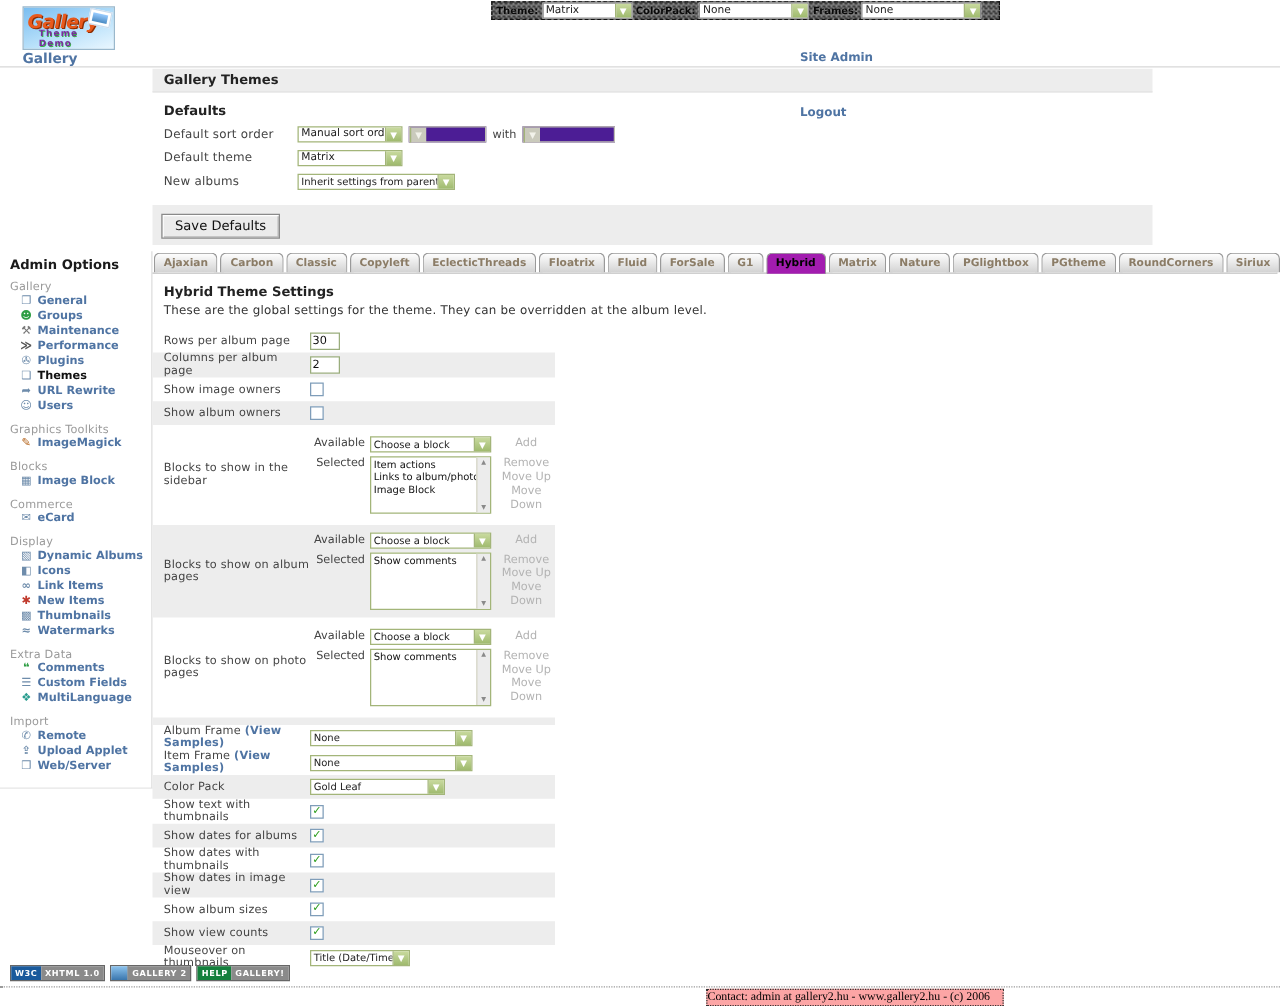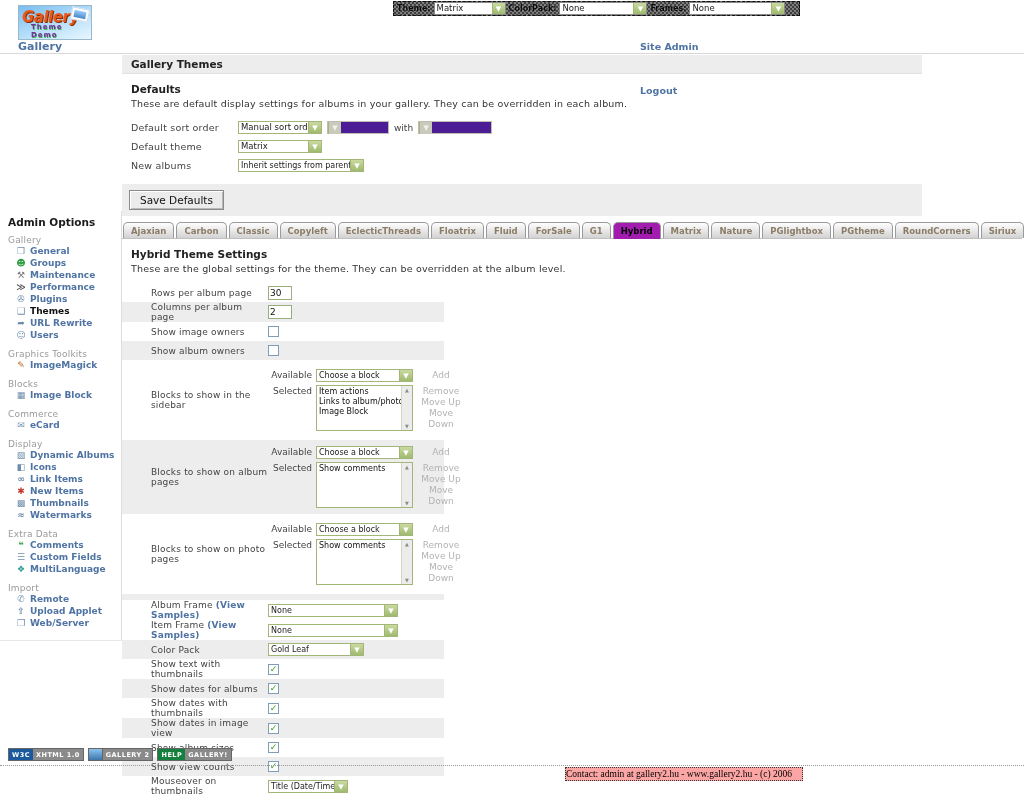--- a/index.html
+++ b/index.html
@@ -76,21 +76,21 @@
     border-bottom:1px solid #c0c0c0;padding-left:1px;}
   .tab{font-size:8.5px;font-weight:bold;color:#8b7c66;white-space:nowrap;cursor:pointer;
     background:linear-gradient(#fefefe,#d2d2d2);border:1px solid #9a9a9a;border-bottom:none;
     border-radius:5px 5px 0 0;padding:3px 7px 2px;margin-right:2px;}
   .tab.active{background:#a21caf;color:#000;margin-bottom:-1px;padding-bottom:3px;}
 
   
   .ts-row{display:flex;align-items:center;min-height:19px;width:322px;box-sizing:border-box;
     padding-left:9px;}
   .ts-row.shaded{background:#ededed;}
-  .ts-label{width:117px;flex:0 0 117px;font-size:9px;color:#444;letter-spacing:.02em;margin-left:20px;}
+  .ts-label{width:117px;flex:0 0 117px;font-size:9px;color:#444;letter-spacing:.02em;}
   .vs-link{color:#4f74a3;font-weight:bold;cursor:pointer;}
   .g-input{width:20px;height:12px;border:1px solid #9aad7d;font-size:9px;padding:0 1px;
     font-family:inherit;color:#111;}
   .g-check{width:11px;height:11px;box-sizing:border-box;border:1px solid #7f9db9;background:#fff;
     display:inline-flex;align-items:center;justify-content:center;
     font-size:9px;line-height:9px;font-weight:bold;color:#2e9e1e;cursor:pointer;}
   .ts-row.blocks{padding:6px 0 6px 9px;margin:3px 0;}
   .ts-row.blocks .ts-label{white-space:normal;}
   .blocks-grid{display:grid;grid-template-columns:44px 97px 48px;column-gap:4px;row-gap:3px;
     align-items:start;}
@@ -99,21 +99,21 @@
   .b-actions{text-align:center;font-size:9px;color:#b3b3b3;line-height:11px;align-self:center;}
   .g-list{display:flex;border:1px solid #a3b579;background:#fff;height:46px;box-sizing:border-box;}
   .g-list-items{flex:1;overflow:hidden;padding:1px 0 0 2px;}
   .g-list-item{font-size:8px;line-height:10px;white-space:nowrap;color:#111;cursor:pointer;}
   .g-scroll{width:10px;flex:0 0 10px;background:#ececec;border-left:1px solid #d5d5c5;
     display:flex;flex-direction:column;justify-content:space-between;align-items:center;padding:1px 0;}
   .g-scroll-arrow{font-size:5px;color:#8a8a8a;line-height:6px;cursor:pointer;}
   .ts-spacer{height:6px;width:322px;}
 
   
-  .footer{position:absolute;top:745px;left:0;width:1000px;height:36px;}
+  .footer{position:absolute;top:769px;left:0;width:1000px;height:36px;}
   .badges{position:absolute;left:8px;top:3px;display:flex;gap:4px;}
   .badge{display:flex;border:1px solid #666;height:11px;box-sizing:content-box;cursor:pointer;}
   .badge-part{font-size:6.5px;font-weight:bold;color:#fff;padding:2px 3px 0;letter-spacing:.5px;
     line-height:8px;white-space:nowrap;}
   .badge-part.gray{background:#8a8a8a;}
   .badge-icon{width:13px;background:linear-gradient(#8cc3ee,#3a76ad);border-right:1px solid #666;}
   .footer-rule{position:absolute;top:20px;left:0;width:1024px;border-top:1px dotted #9a9a9a;}
   .contact-bar{position:absolute;left:565px;top:22px;width:236px;height:12px;background:#fca5a5;
     border:1px dotted #333;font-family:"Liberation Serif","DejaVu Serif",serif;font-size:9.5px;
     line-height:12px;text-align:left;color:#000;}
@@ -271,21 +271,20 @@
             <span class="sb-text">Web/Server</span>
           </div>
         </div>
       </div>
   </div>
 
   <div class="main">
     <div class="page-title-bar">Gallery Themes</div>
 
     <div class="sec-title">Defaults</div>
-    <div class="sec-desc">These are default display settings for albums in your gallery. They can be overridden in each album.</div>
 
     <div class="d-row">
       <span class="d-label">Default sort order</span>
       <span class="g-select" style="width:84px">
         <span class="g-select-text">Manual sort order</span>
         <span class="g-select-arrow">▼</span>
       </span>
       <span style="width:5px"></span>
       <span class="g-select disabled" style="width:62px">
         <span class="g-select-text">Ascending</span>
@@ -447,21 +446,21 @@
         </div>
         <div class="ts-row">
           <span class="ts-label">Item Frame <span class="vs-link">(View Samples)</span></span>
           <span class="g-select" style="width: 130px;">
             <span class="g-select-text" style="font-size: 8px;">None</span>
             <span class="g-select-arrow">▼</span>
           </span>
         </div>
         <div class="ts-row shaded">
           <span class="ts-label">Color Pack</span>
-          <span class="g-select" style="width: 96px;">
+          <span class="g-select" style="width: 108px;">
             <span class="g-select-text" style="font-size: 8px;">Gold Leaf</span>
             <span class="g-select-arrow">▼</span>
           </span>
         </div>
         <div class="ts-row">
           <span class="ts-label">Show text with thumbnails</span>
           <span class="g-check">✓</span>
         </div>
         <div class="ts-row shaded">
           <span class="ts-label">Show dates for albums</span>

